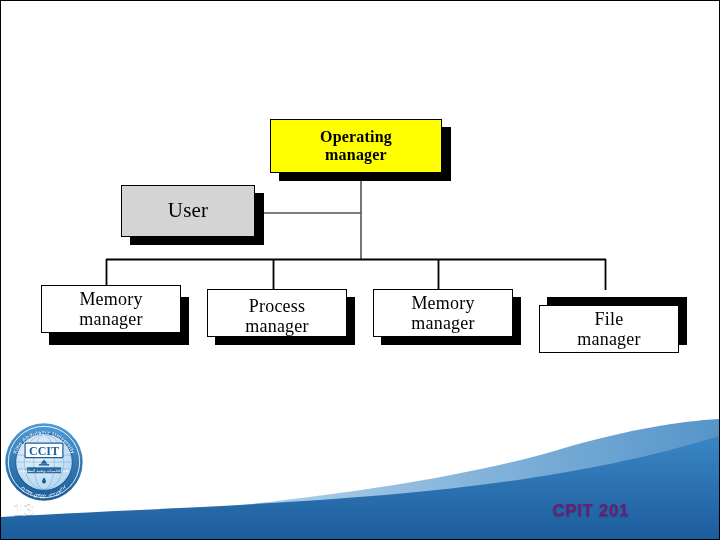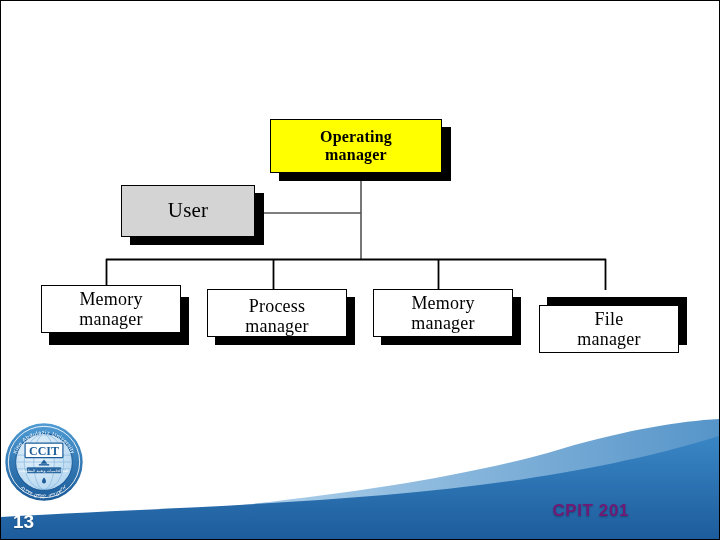--- a/index.html
+++ b/index.html
@@ -78,21 +78,21 @@
     overflow: hidden;
   }
   #footer svg {
     position: absolute;
     left: 0;
     top: 0;
   }
   #page-number {
     position: absolute;
     left: 12px;
-    bottom: 6px;
+    bottom: 19px;
     color: #ffffff;
     font-size: 19px;
     font-weight: bold;
     font-family: "Liberation Sans", sans-serif;
     z-index: 6;
     text-shadow: 0 1px 1px rgba(0,0,0,0.25);
   }
   #course-code {
     position: absolute;
     right: 92px;

